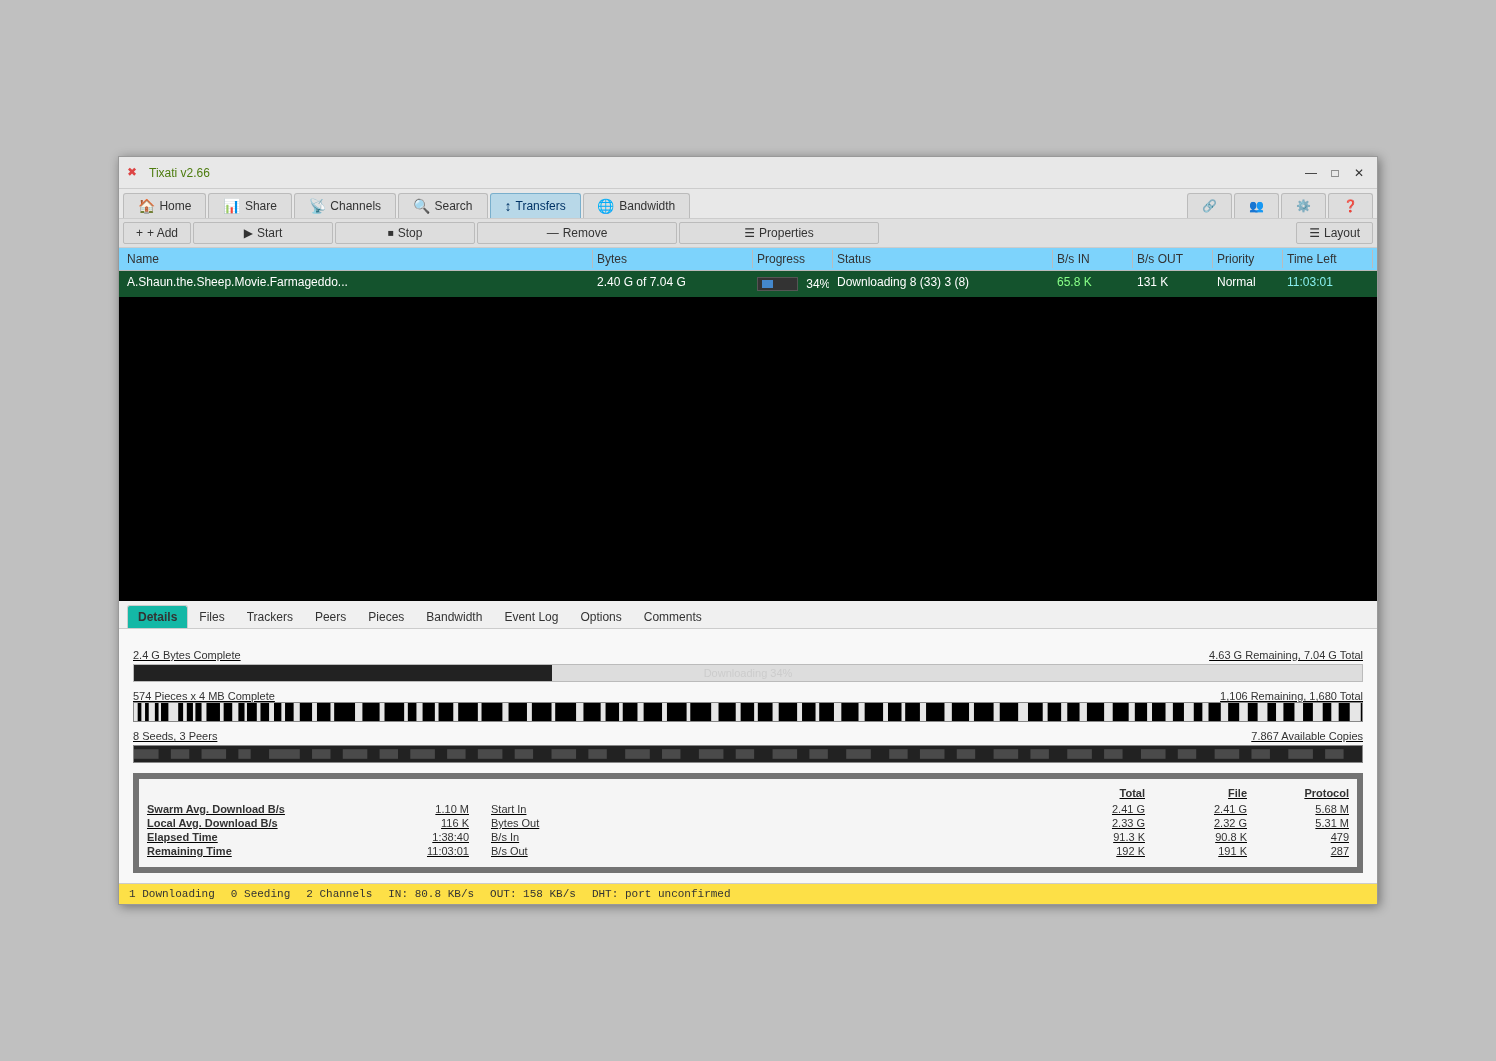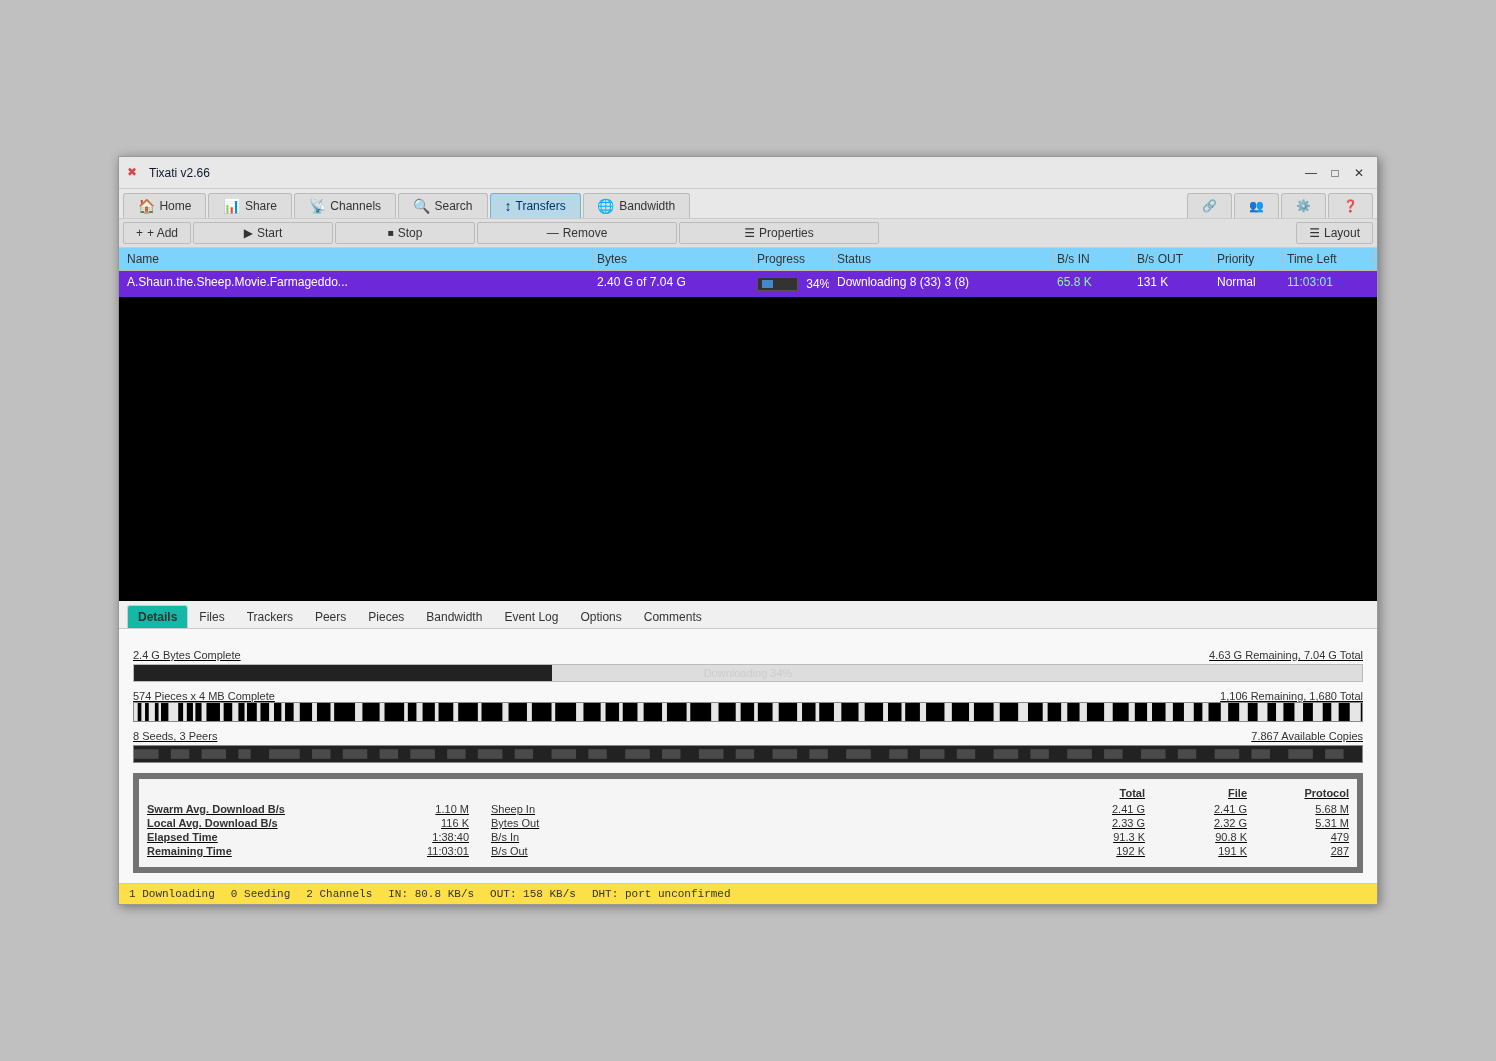--- a/index.html
+++ b/index.html
@@ -28,21 +28,21 @@
     }
     .title-bar-icon {
       width: 16px;
       height: 16px;
       margin-right: 6px;
       color: #d44;
     }
     .title-bar-text {
       flex: 1;
       font-size: 12px;
-      color: #0f172a;
+      color: #4d7c0f;
     }
     .title-bar-controls {
       display: flex;
       gap: 4px;
     }
     .title-btn {
       width: 20px;
       height: 20px;
       background: none;
       border: none;
@@ -116,21 +116,21 @@
       font-size: 12px;
       color: #333;
     }
     .table-header span {
       padding: 2px 4px;
       border-right: 1px solid #bbb;
     }
     .table-row-selected {
       display: grid;
       grid-template-columns: 1fr 160px 80px 220px 80px 80px 70px 90px;
-      background: #6d28d9;
+      background: #14532d;
       padding: 2px 4px;
       color: #fff;
       font-size: 12px;
     }
     .table-row-selected span {
       padding: 2px 4px;
       white-space: nowrap;
       overflow: hidden;
     }
     .detail-tabs {
@@ -560,21 +560,21 @@
         <span></span>
         <span>Total</span>
         <span>File</span>
         <span>Protocol</span>
       </div>
 
 
       <div class="stats-row">
         <span class="stats-label">Swarm Avg. Download B/s</span>
         <span class="stats-val">1.10 M</span>
-        <span class="stats-val-center">Sheep In</span>
+        <span class="stats-val-center">Start In</span>
         <span class="stats-val">2.41 G</span>
         <span class="stats-val">2.41 G</span>
         <span class="stats-val">5.68 M</span>
       </div>
 
       <div class="stats-row">
         <span class="stats-label">Local Avg. Download B/s</span>
         <span class="stats-val">116 K</span>
         <span class="stats-val-center">Bytes Out</span>
         <span class="stats-val">2.33 G</span>

